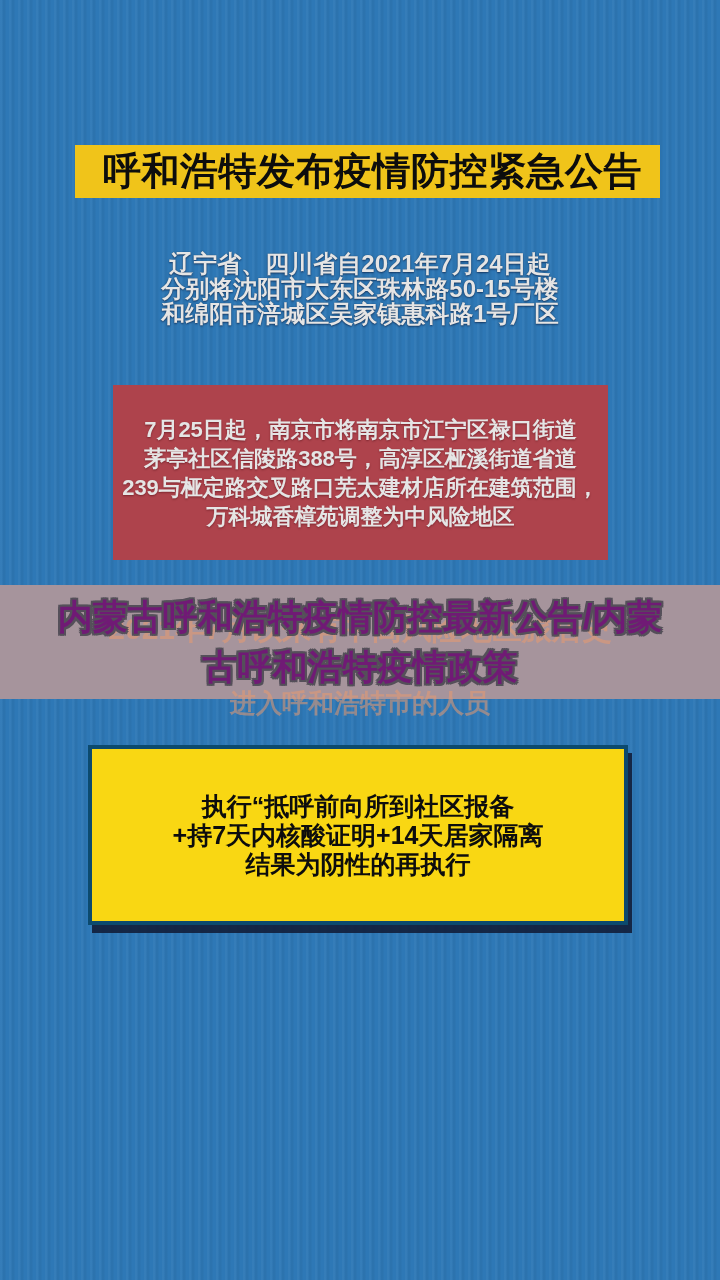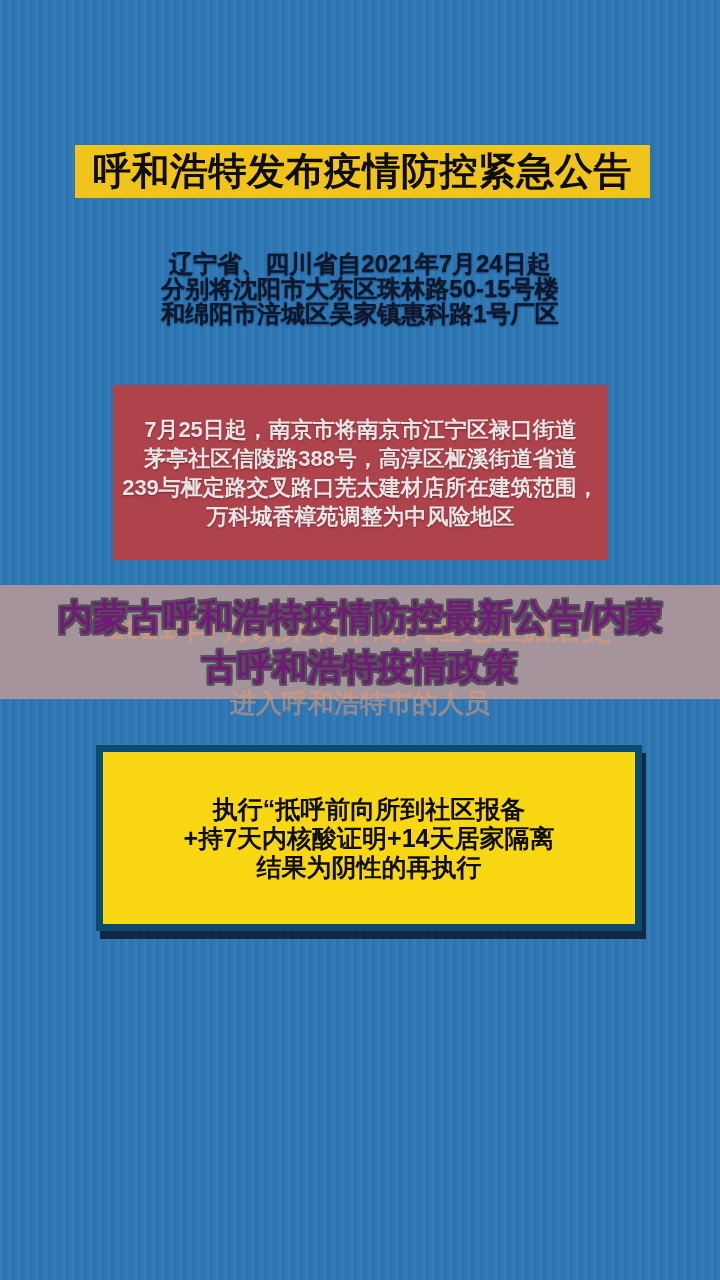--- a/index.html
+++ b/index.html
@@ -18,33 +18,33 @@
         rgba(255,255,255,0.035) 0px, rgba(255,255,255,0.035) 2px,
         rgba(0,0,0,0.045) 3px, rgba(0,0,0,0.045) 5px,
         rgba(255,255,255,0.0) 6px, rgba(255,255,255,0.0) 9px);
   }
   .layer{position:absolute;z-index:1;}
 
   
   .title-banner{
     left:75px;top:145px;width:575px;height:53px;
     background:#f0c41a;
-    display:flex;align-items:center;justify-content:center;
+    display:flex;align-items:center;justify-content:center;padding-left:10px;
   }
   .title-banner span{
     color:#0d0d0d;font-size:38px;font-weight:900;letter-spacing:0.5px;
     white-space:nowrap;
   }
 
   
   .announcement{
     left:0;top:251px;width:720px;text-align:center;
   }
   .announcement .ann-line{
-    color:#0f172a;font-size:24px;font-weight:bold;line-height:25px;
+    color:#e5e5e5;font-size:24px;font-weight:bold;line-height:25px;
     text-shadow:0 1px 2px rgba(0,10,40,0.55), 0 0 1px rgba(0,0,0,0.4);
     white-space:nowrap;
   }
 
   
   .red-box{
     left:113px;top:385px;width:495px;height:175px;
     background:#ae434c;
     display:flex;flex-direction:column;justify-content:center;
     text-align:center;
@@ -74,23 +74,23 @@
   .overlay-band .headline .hl-line{
     color:#701a75;font-size:35px;font-weight:900;line-height:50px;
     white-space:nowrap;
     text-shadow:
       -2px 0 0 #55505a, 2px 0 0 #55505a, 0 -2px 0 #55505a, 0 2px 0 #55505a,
       -2px -2px 0 #55505a, 2px 2px 0 #55505a, -2px 2px 0 #55505a, 2px -2px 0 #55505a;
   }
 
   
   .yellow-box{
-    left:96px;top:745px;width:532px;height:172px;
+    left:88px;top:745px;width:532px;height:172px;
     background:#f9d713;
-    border:7px solid #0c4a6e;
+    border:4px solid #0c4a6e;
     box-shadow:4px 8px 0 rgba(18,30,58,0.9);
     display:flex;flex-direction:column;justify-content:center;
     text-align:center;
   }
   .yellow-box .yl-line{
     color:#0d0d0d;font-size:25px;font-weight:900;line-height:29px;
     white-space:nowrap;
   }
 </style>
 </head>

